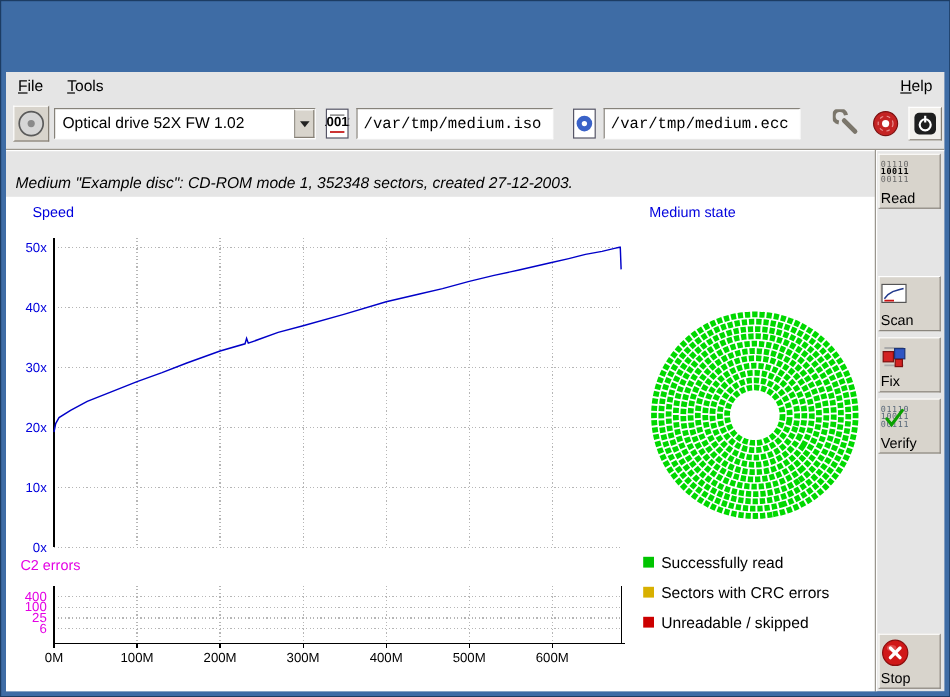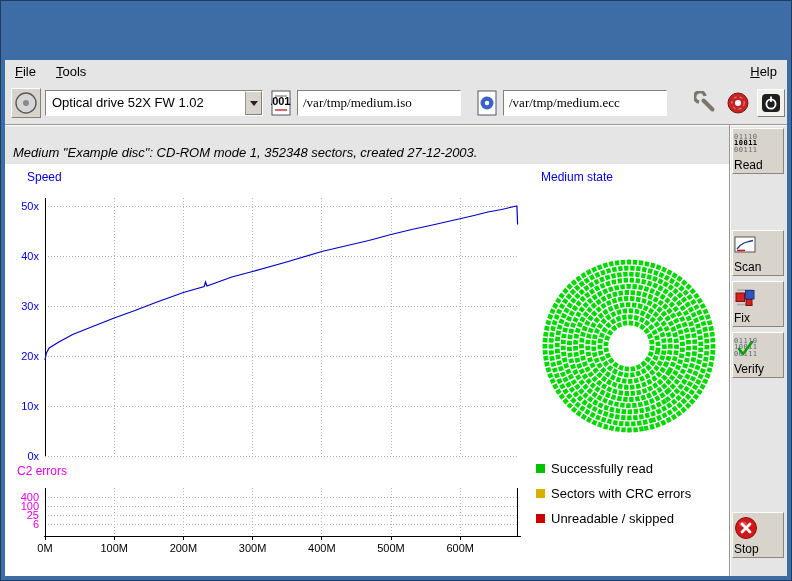--- a/index.html
+++ b/index.html
@@ -29,21 +29,21 @@
   .tool-btn { position:absolute; left:6px; top:6px; width:30px; height:30px; background:#d8d4cc;
     border:1px solid; border-color:#fff #857f75 #857f75 #fff; display:flex; align-items:center; justify-content:center; }
   .combo { position:absolute; left:40px; top:8px; width:218px; height:26px; display:flex;
     background:#fff; border:1px solid; border-color:#86827a #fdfdfd #fdfdfd #86827a; }
   .combo-text { flex:1; padding:4px 6px; white-space:nowrap; overflow:hidden; }
   .combo-arrow { width:17px; background:#d8d4cc; border:1px solid; border-color:#fff #857f75 #857f75 #9a968e;
     display:flex; align-items:center; justify-content:center; }
   .tri-down { width:0; height:0; border:4px solid transparent; border-top:5px solid #222; margin-top:4px; }
   .file-icon { position:absolute; top:8px; }
   .entry { position:absolute; top:8px; height:26px; background:#fff; border:1px solid;
-    border-color:#86827a #fdfdfd #fdfdfd #86827a; font-family:Liberation Serif, serif; font-size:13px; padding:0 5px; color:#000; }
+    border-color:#86827a #fdfdfd #fdfdfd #86827a; font-family:Liberation Mono, monospace; font-size:13px; padding:0 5px; color:#000; }
   .icon-btn { position:absolute; top:7px; width:26px; height:28px; background:transparent; border:none;
     display:flex; align-items:center; justify-content:center; }
   .power-btn { background:#f2f0ec; border:1px solid; border-color:#fff #857f75 #857f75 #fff; width:28px; height:28px; }
 
   .hline { position:absolute; left:0; right:0; height:0; border-top:1px solid #9a968e; border-bottom:1px solid #fff; }
   .vline { position:absolute; width:0; border-left:1px solid #9a968e; border-right:1px solid #fff; }
 
   .status1 { position:absolute; left:8px; top:68px; font-size:13px; }
   .status2 { position:absolute; left:8px; top:85px; font-size:13px; font-style:italic; }
 
@@ -289,21 +289,21 @@
         <span class="bin">01110</span>
         <span class="bin">10011</span>
         <span class="bin">00111</span>
         <svg class="check-overlay" width="22" height="22">
           <polyline points="4,12 8,17 17,5" fill="none" stroke="#0aa000" stroke-width="2.6" stroke-linecap="round"></polyline>
         </svg>
       </span>
       <span class="side-label">Verify</span>
     </button>
 
-    <button class="side-btn" style="top:452px">
+    <button class="side-btn" style="top:468px">
       <span class="side-icon">
         <svg width="24" height="24">
           <circle cx="12" cy="12" r="10.5" fill="#d01818" stroke="#8c0e0e"></circle>
           <ellipse cx="9" cy="8" rx="4" ry="2.5" fill="#e86060" opacity="0.7"></ellipse>
           <line x1="8" y1="8" x2="16" y2="16" stroke="#fff" stroke-width="2.8" stroke-linecap="round"></line>
           <line x1="16" y1="8" x2="8" y2="16" stroke="#fff" stroke-width="2.8" stroke-linecap="round"></line>
         </svg>
       </span>
       <span class="side-label">Stop</span>
     </button>

